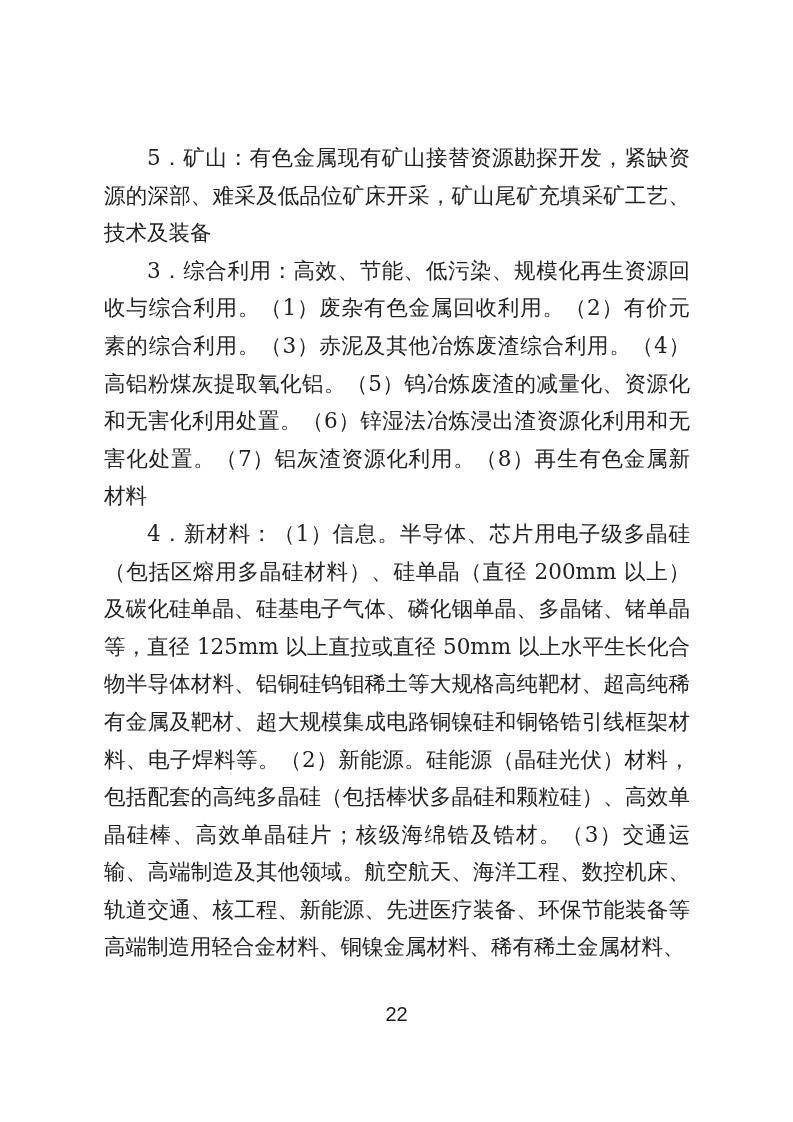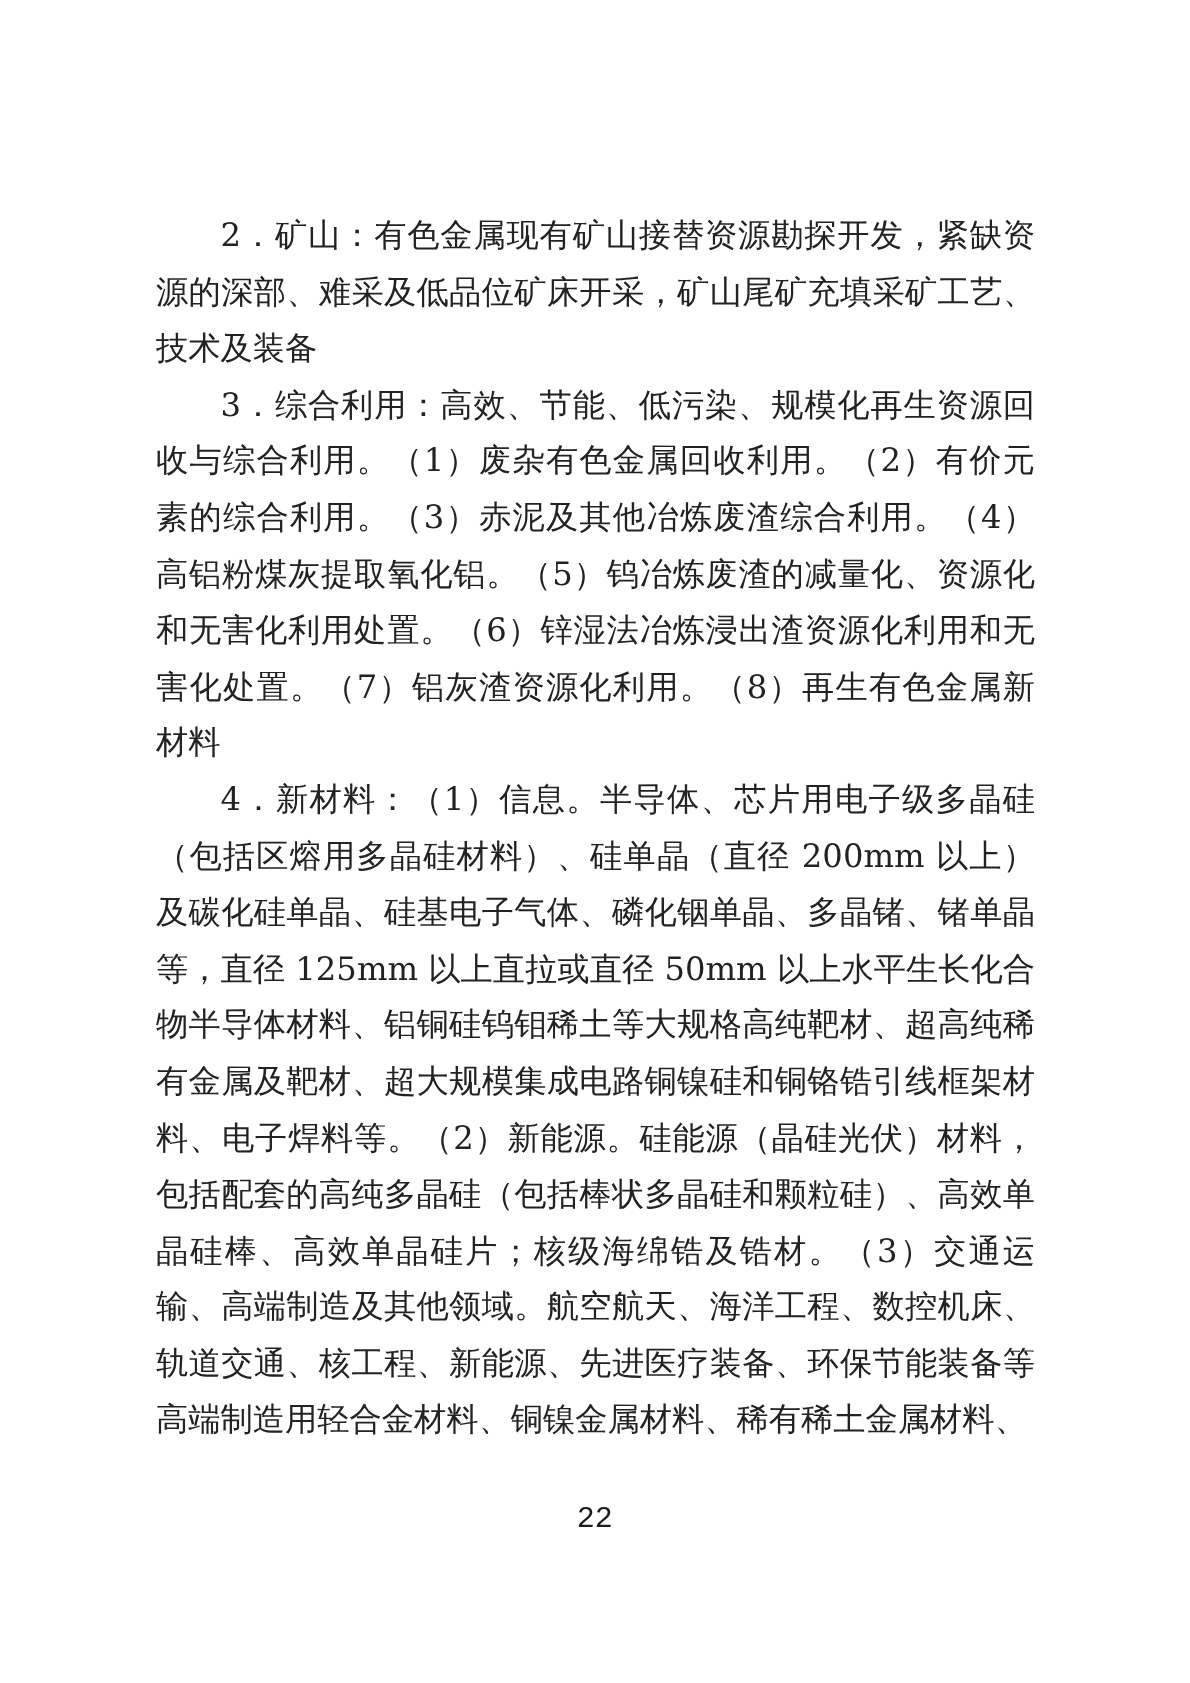--- a/index.html
+++ b/index.html
@@ -36,28 +36,28 @@
     position: absolute;
     left: 0;
     right: 0;
     top: 1000px;
     text-align: center;
   }
   .page-number {
     font-size: 20px;
     line-height: 28px;
     color: #1c1c1c;
-    font-family: Liberation Mono, monospace;
+    font-family: Liberation Sans, sans-serif;
   }
 </style>
 </head>
 <body>
 
 <div class="page">
   <div class="doc-body">
-    <p class="para">2．矿山：有色金属现有矿山接替资源勘探开发，紧缺资源的深部、难采及低品位矿床开采，矿山尾矿充填采矿工艺、技术及装备</p>
+    <p class="para">5．矿山：有色金属现有矿山接替资源勘探开发，紧缺资源的深部、难采及低品位矿床开采，矿山尾矿充填采矿工艺、技术及装备</p>
     <p class="para">3．综合利用：高效、节能、低污染、规模化再生资源回收与综合利用。（1）废杂有色金属回收利用。（2）有价元素的综合利用。（3）赤泥及其他冶炼废渣综合利用。（4）高铝粉煤灰提取氧化铝。（5）钨冶炼废渣的减量化、资源化和无害化利用处置。（6）锌湿法冶炼浸出渣资源化利用和无害化处置。（7）铝灰渣资源化利用。（8）再生有色金属新材料</p>
     <p class="para">4．新材料：（1）信息。半导体、芯片用电子级多晶硅（包括区熔用多晶硅材料）、硅单晶（直径 200mm 以上）及碳化硅单晶、硅基电子气体、磷化铟单晶、多晶锗、锗单晶等，直径 125mm 以上直拉或直径 50mm 以上水平生长化合物半导体材料、铝铜硅钨钼稀土等大规格高纯靶材、超高纯稀有金属及靶材、超大规模集成电路铜镍硅和铜铬锆引线框架材料、电子焊料等。（2）新能源。硅能源（晶硅光伏）材料，包括配套的高纯多晶硅（包括棒状多晶硅和颗粒硅）、高效单晶硅棒、高效单晶硅片；核级海绵锆及锆材。（3）交通运输、高端制造及其他领域。航空航天、海洋工程、数控机床、轨道交通、核工程、新能源、先进医疗装备、环保节能装备等高端制造用轻合金材料、铜镍金属材料、稀有稀土金属材料、</p>
   </div>
   <div class="page-footer">
     <span class="page-number">22</span>
   </div>
 </div>
 
 </body></html>

